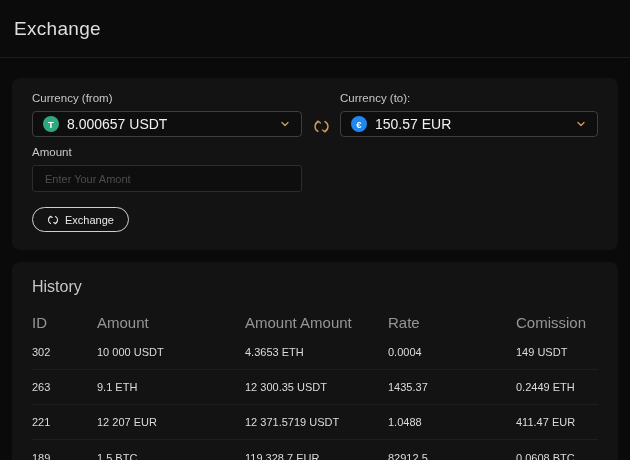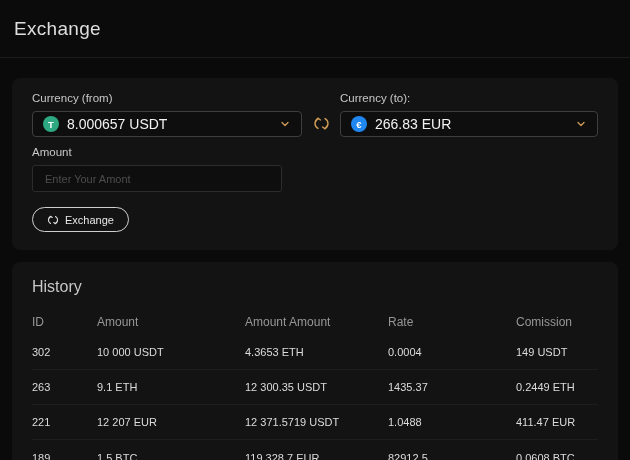--- a/index.html
+++ b/index.html
@@ -23,21 +23,21 @@
   }
   
   .panel {
     background: #131313;
     border-radius: 8px;
     margin: 0 12px;
   }
   .form-panel { margin-top: 20px; padding: 14px 20px 18px 20px; }
   .history-panel { margin-top: 12px; padding: 16px 20px 0 20px; height: 230px; }
   
-  .form-row-top { display: flex; align-items: flex-start; }
+  .form-row-top { display: flex; align-items: center; }
   .col-from { width: 270px; }
   .col-to { flex: 1; }
   .field-label {
     display: block;
     color: #c7c7c7; font-size: 11.5px;
     margin-bottom: 7px;
   }
   .select-box {
     height: 26px;
     background: #0e0e0e;
@@ -56,21 +56,21 @@
   .select-value { color: #f2f2f2; font-size: 14px; font-weight: 500; flex: 1; }
   .chevron { flex: 0 0 auto; display: flex; align-items: center; }
   .swap-wrap {
     width: 38px;
     display: flex; align-items: center; justify-content: center;
     margin-top: 23px; 
     cursor: pointer;
   }
   .amount-label { margin-top: 9px; }
   .amount-input {
-    width: 250px; height: 27px;
+    width: 270px; height: 27px;
     background: #0e0e0e;
     border: 1px solid #2c2c2c;
     border-radius: 3px;
     padding: 0 12px;
     color: #e8e8e8; font-size: 11px;
     font-family: "Liberation Sans", sans-serif;
     outline: none;
   }
   .amount-input::placeholder { color: #4d4d4d; }
   .exchange-btn {
@@ -86,21 +86,21 @@
     cursor: pointer;
   }
   
   .history-title { color: #c7c7c7; font-size: 16px; margin-bottom: 17px; }
   .table-grid {
     display: grid;
     grid-template-columns: 65px 148px 143px 128px 1fr;
     align-items: center;
   }
   .table-head { height: 18px; margin-bottom: 4px; }
-  .table-head .cell { color: #969696; font-size: 12px; }
+  .table-head .cell { color: #969696; font-size: 15px; }
   .table-row { height: 35px; border-bottom: 1px solid #1e1e1e; }
   .table-row:last-child { border-bottom: none; }
   .table-row .cell { color: #dcdcdc; font-size: 11px; }
 </style>
 </head>
 <body>
 
 <div class="app-header">
   <div class="app-title">Exchange</div>
 </div>
@@ -127,21 +127,21 @@
         <polyline points="4,8.5 7,4.5 10.5,7"></polyline>
         <path d="M17 5 A 8 8 0 0 1 17 19"></path>
         <polyline points="20,15.5 17,19.5 13.5,17"></polyline>
       </svg>
     </div>
 
     <div class="col-to">
       <label class="field-label">Currency (to):</label>
       <div class="select-box">
         <span class="coin-icon" style="background:#2086f0">€</span>
-        <span class="select-value">266.83 EUR</span>
+        <span class="select-value">150.57 EUR</span>
         <span class="chevron">
           <svg width="12" height="12" viewBox="0 0 24 24" fill="none" stroke="#cf9b55" stroke-width="2.6" stroke-linecap="round" stroke-linejoin="round">
               <polyline points="6 9 12 15 18 9"></polyline>
             </svg>
         </span>
       </div>
     </div>
 
   </div>
 

